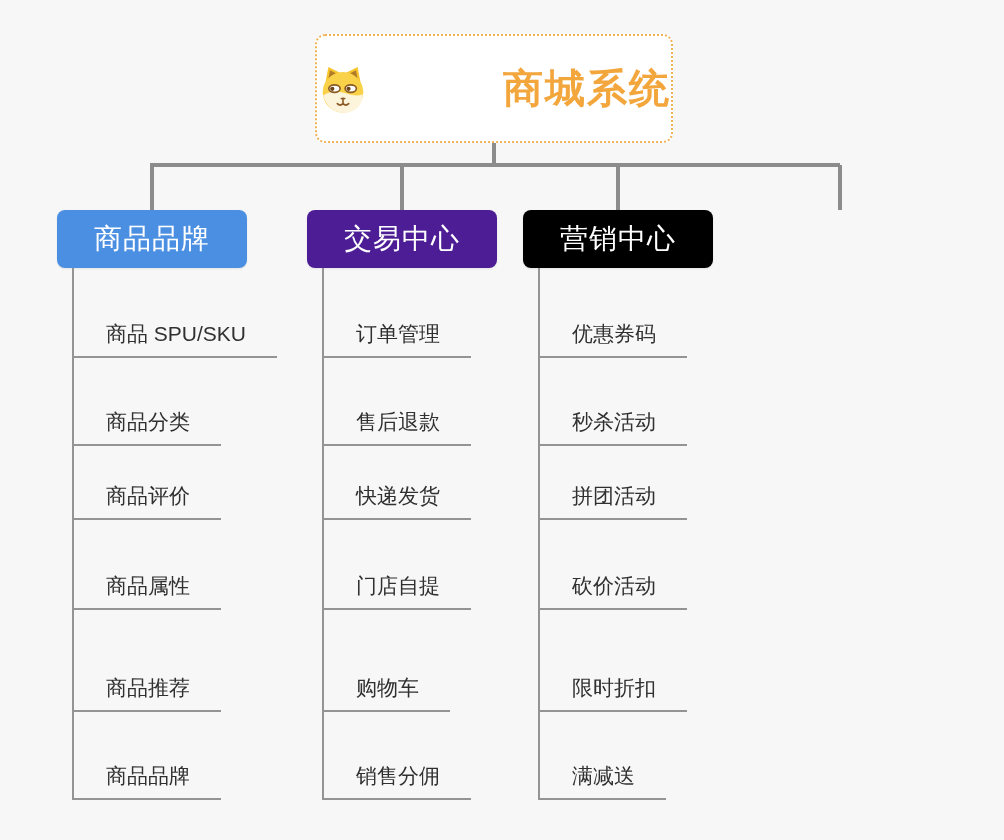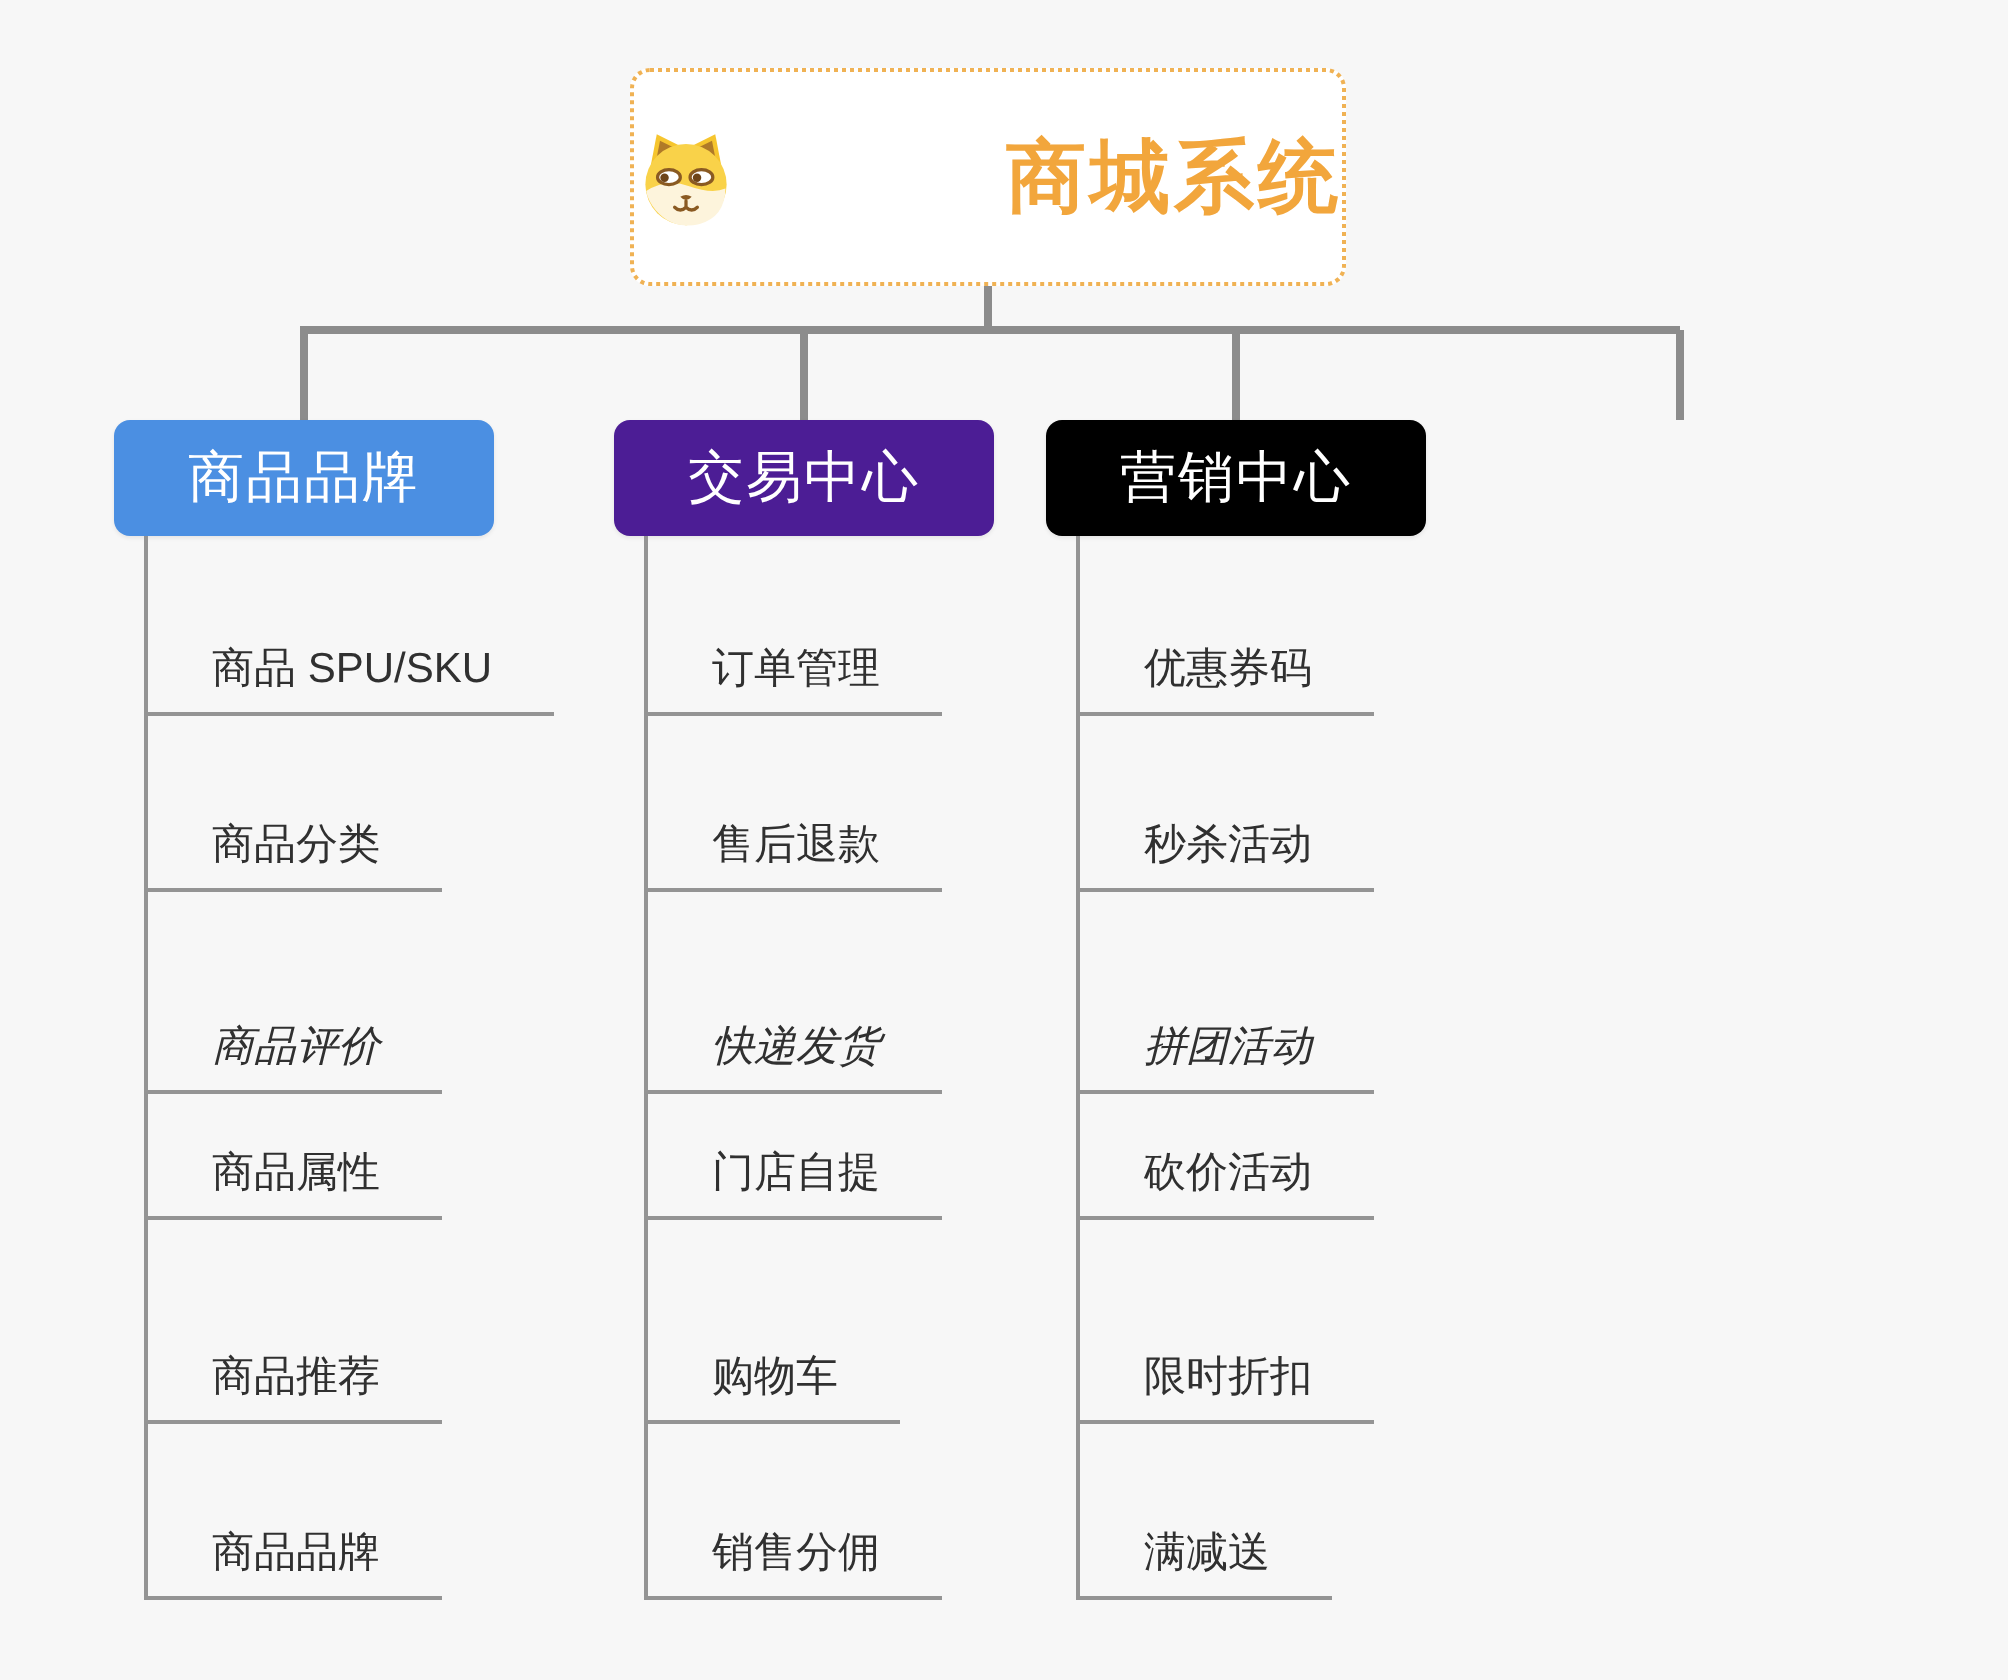--- a/index.html
+++ b/index.html
@@ -69,21 +69,21 @@
     height: 44px;
     width: max-content;
     padding: 0 31px 8px 34px;
     border-bottom: 2px solid #949494;
     display: flex; align-items: flex-end;
     font-size: 21px;
     color: #303030;
     white-space: nowrap;
     cursor: pointer;
   }
-  .r0 { top: 104px; } .r1 { top: 192px; } .r2 { top: 293px; font-style: italic; }
+  .r0 { top: 104px; } .r1 { top: 192px; } .r2 { top: 266px; }
   .r3 { top: 356px; } .r4 { top: 458px; } .r5 { top: 546px; }
 </style>
 </head>
 <body>
 
 <div id="canvas">
 
   <div class="root-node">
     <svg class="root-icon" viewBox="0 0 64 64" aria-hidden="true">
 

